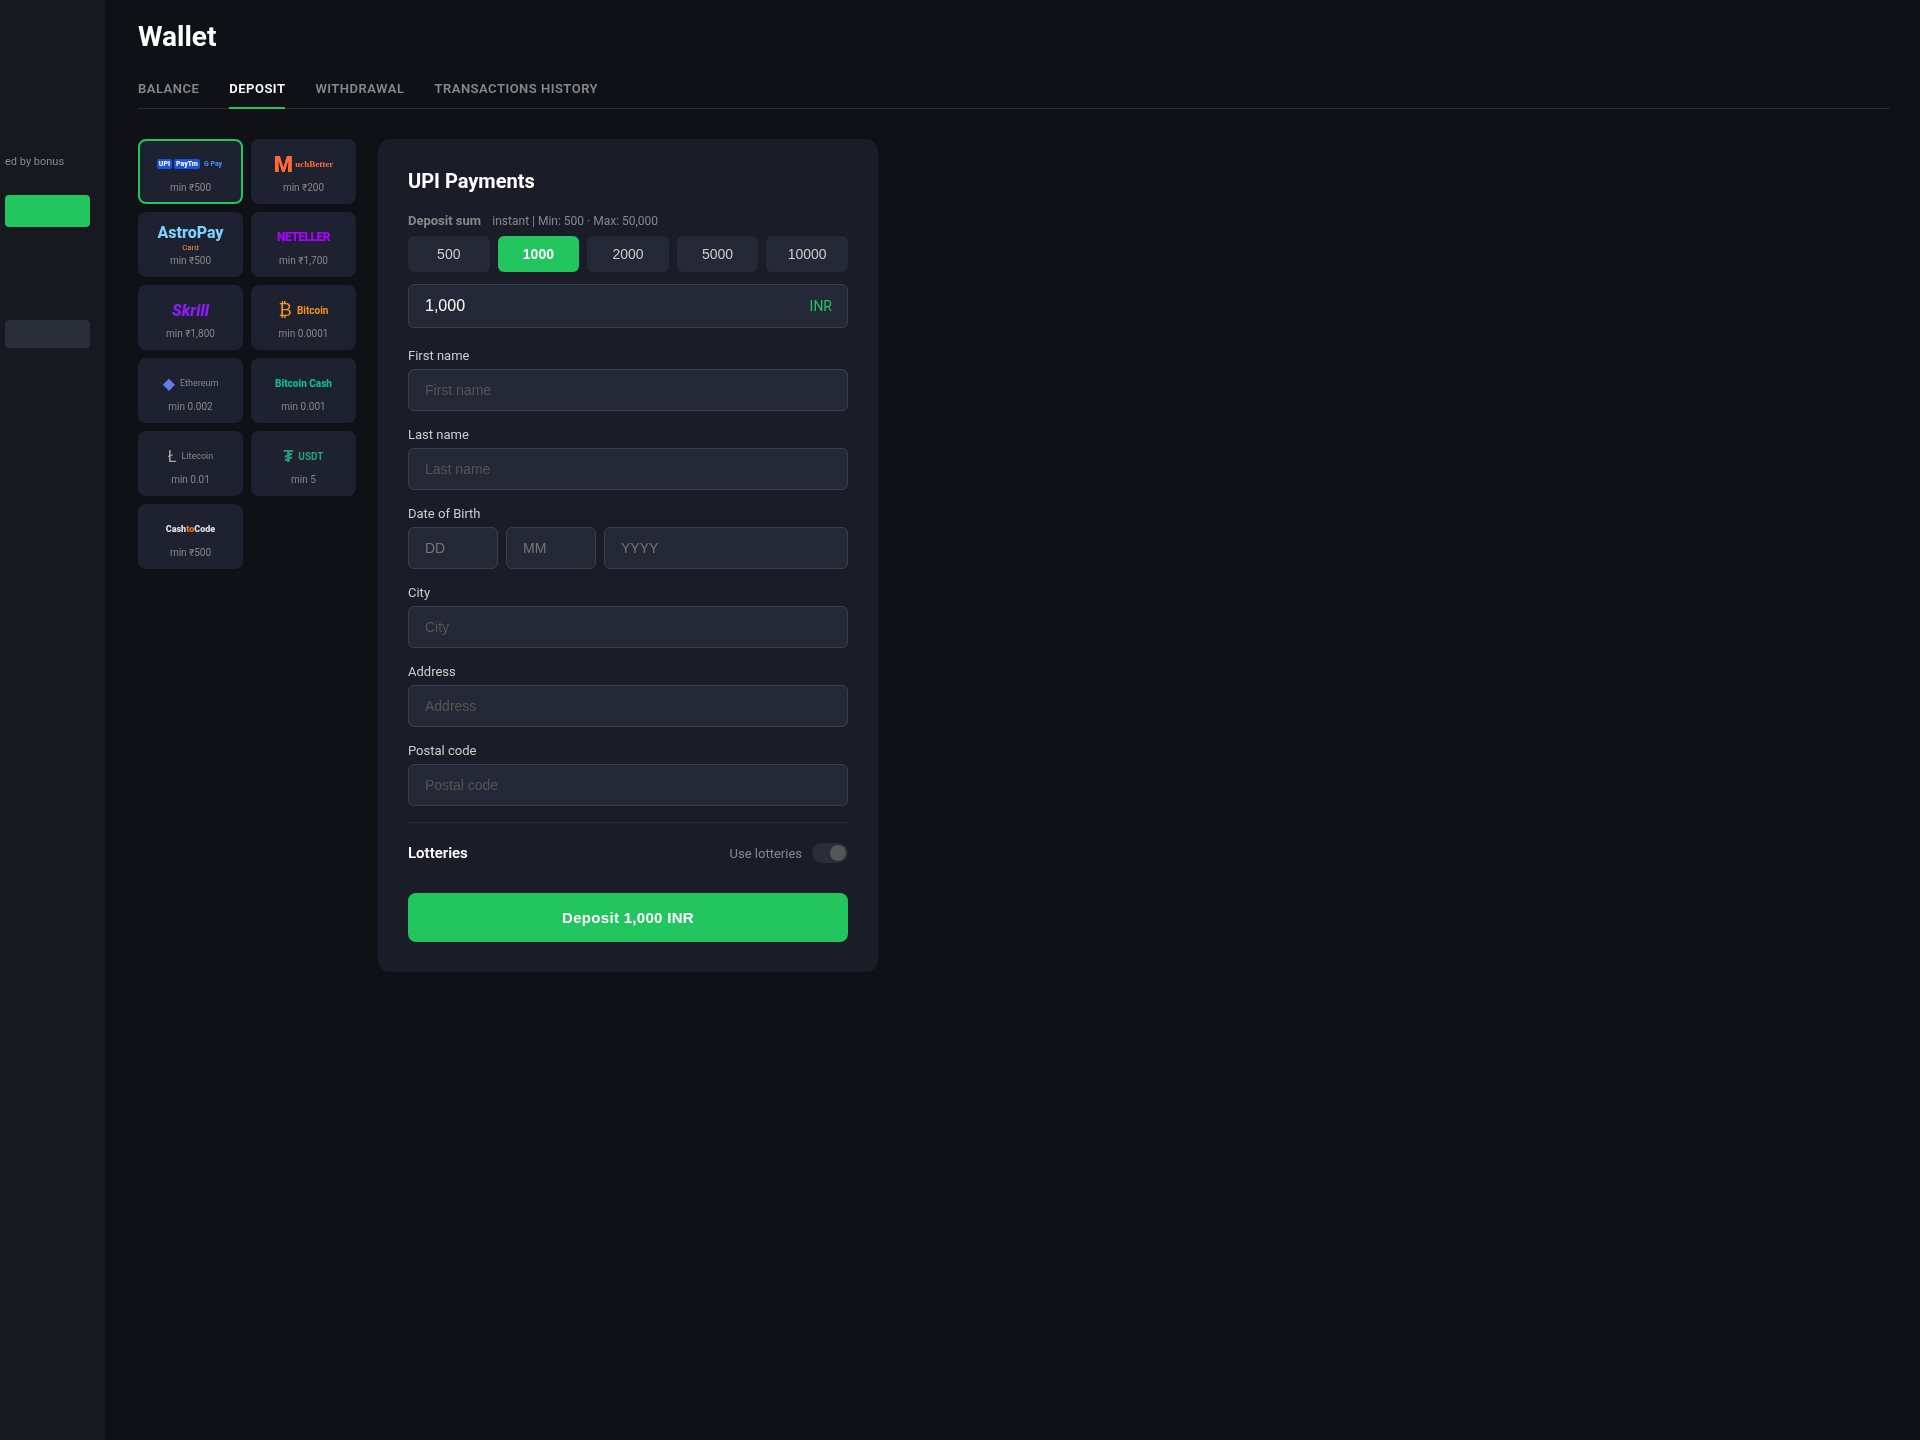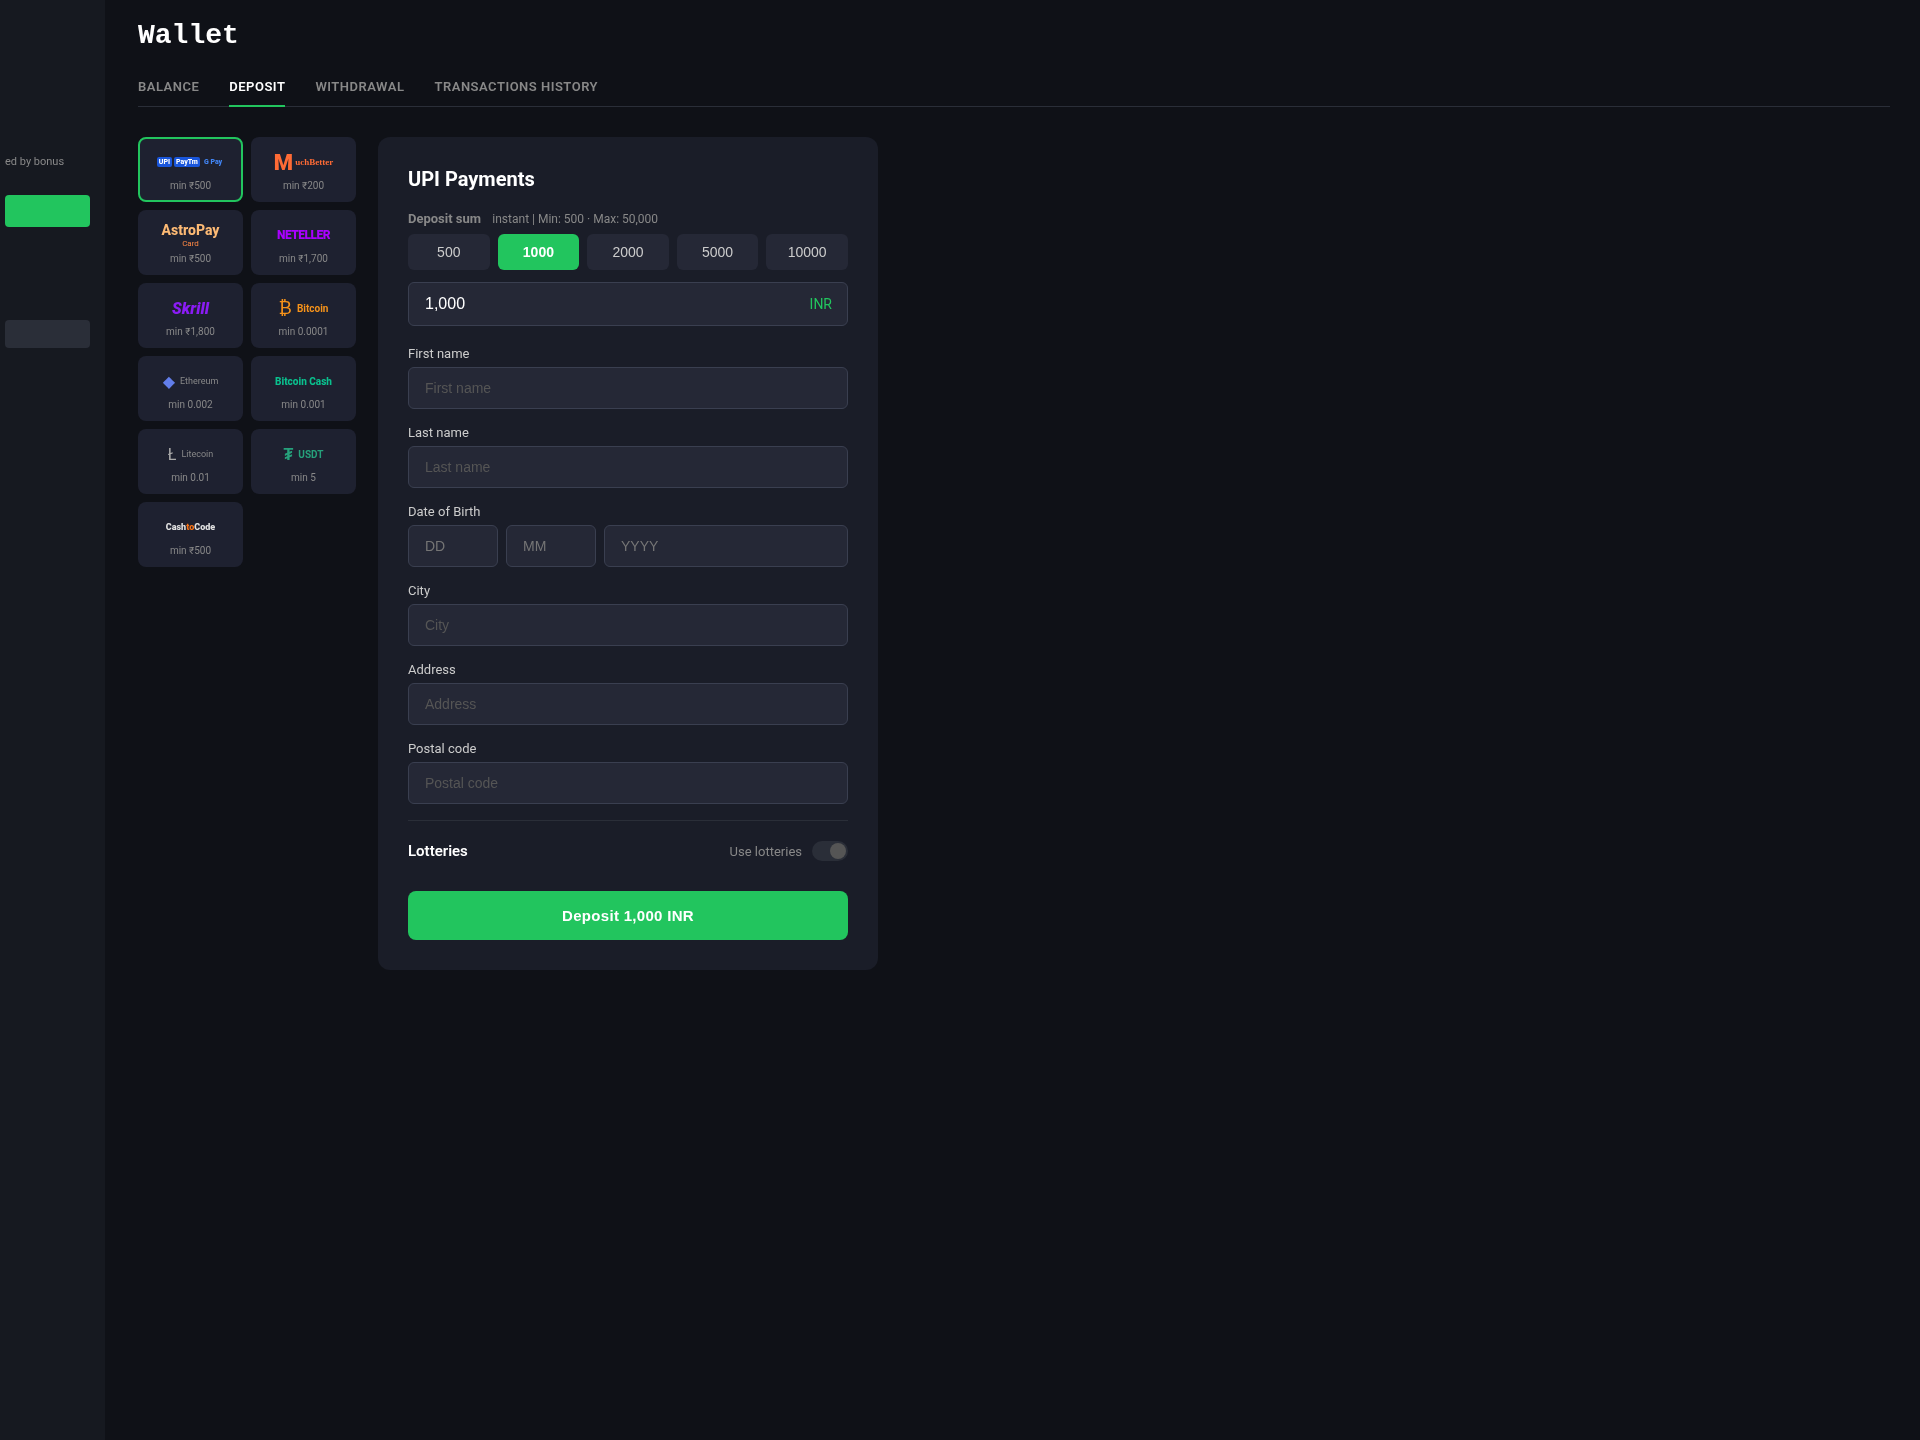--- a/index.html
+++ b/index.html
@@ -52,21 +52,20 @@
     .main-content {
       margin-left: 108px;
       padding: 20px 30px;
       min-height: 100vh;
     }
     .page-title {
       font-size: 28px;
       font-weight: 700;
       color: #ffffff;
       margin-bottom: 20px;
-      font-family: Liberation Mono, monospace;
     }
     
     .tabs {
       display: flex;
       gap: 30px;
       border-bottom: 1px solid #2a2e38;
       margin-bottom: 30px;
       align-items: flex-end;
     }
     .tab {
@@ -364,21 +363,21 @@
             <span style="font-size:22px;font-weight:900;color:#ff6b35;">M</span>
             <span style="font-size:9px;font-weight:700;color:#ff6b35;font-family:Liberation Serif, serif;">uchBetter</span>
           </div>
           <div class="min-text">min ₹200</div>
         </div>
       </div>
 
       <div class="payment-row">
         <div class="payment-card">
           <div class="logo-area" style="flex-direction:column;gap:1px;">
-            <span style="font-size:14px;font-weight:800;color:#fdba74;">AstroPay</span>
+            <span style="font-size:16px;font-weight:800;color:#7dd3fc;">AstroPay</span>
             <span style="font-size:8px;color:#ff8844;">Card</span>
           </div>
           <div class="min-text">min ₹500</div>
         </div>
         <div class="payment-card">
           <div class="logo-area">
             <span style="font-size:12px;font-weight:900;color:#aa00ff;letter-spacing:-0.5px;">NETELLER</span>
           </div>
           <div class="min-text">min ₹1,700</div>
         </div>

